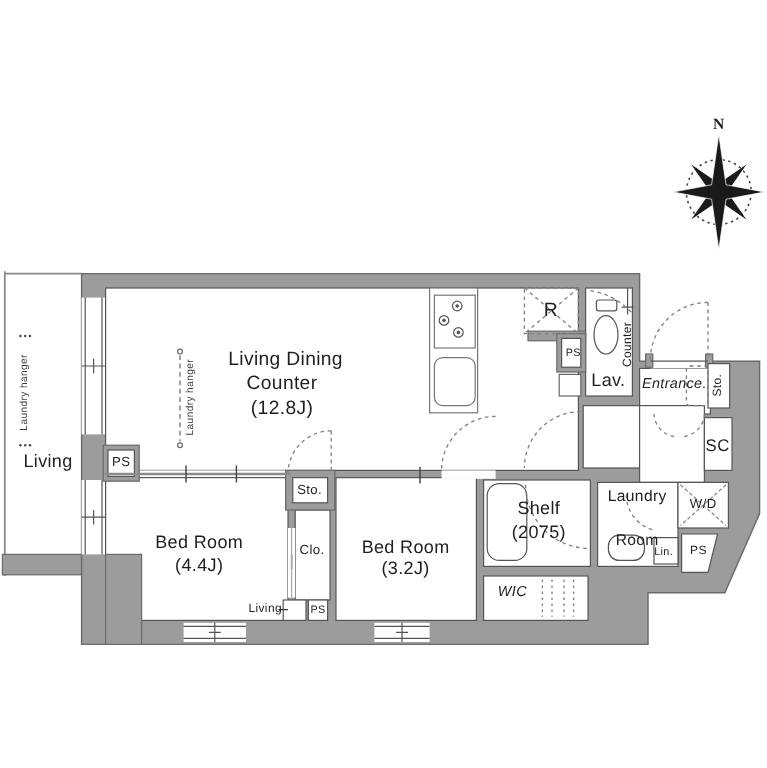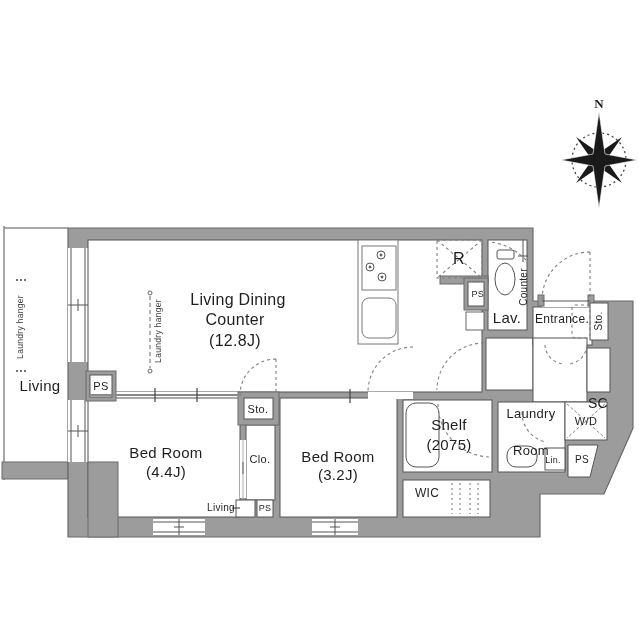--- a/index.html
+++ b/index.html
@@ -3,22 +3,22 @@
 <meta charset="utf-8">
 <style>
   html,body{margin:0;padding:0;background:#fff;}
   .stage{position:relative;width:639px;height:640px;background:#ffffff;overflow:hidden;
          font-family:"Liberation Sans","DejaVu Sans",sans-serif;color:#1f1f1f;}
   .stage svg{position:absolute;left:0;top:0;}
   .lbl{position:absolute;transform:translate(-50%,-50%);white-space:nowrap;
        letter-spacing:.3px;line-height:1;}
   .v{transform:translate(-50%,-50%) rotate(-90deg);}
   .stack{width:9px;word-break:break-all;text-align:center;line-height:11px;}
-  .fs16{font-size:16px;} .fs15{font-size:15px;} .fs14{font-size:14px;margin-top:32px;}
-  .fs13{font-size:13px;} .fs12{font-size:12px;} .fs11{font-size:11px;}
+  .fs16{font-size:16px;} .fs15{font-size:15px;} .fs14{font-size:14px;}
+  .fs13{font-size:13px;} .fs12{font-size:12px;font-style:italic;} .fs11{font-size:11px;}
   .fs10{font-size:10px;} .fs9{font-size:9px;} .fs8{font-size:8.5px;}
   .gray{color:#3c3c3c;}
   .north{font-family:"Liberation Serif","DejaVu Serif",serif;font-weight:bold;}
 </style>
 </head>
 <body>
 
 <div class="stage">
 
 <svg width="639" height="640" viewBox="0 0 639 640">

